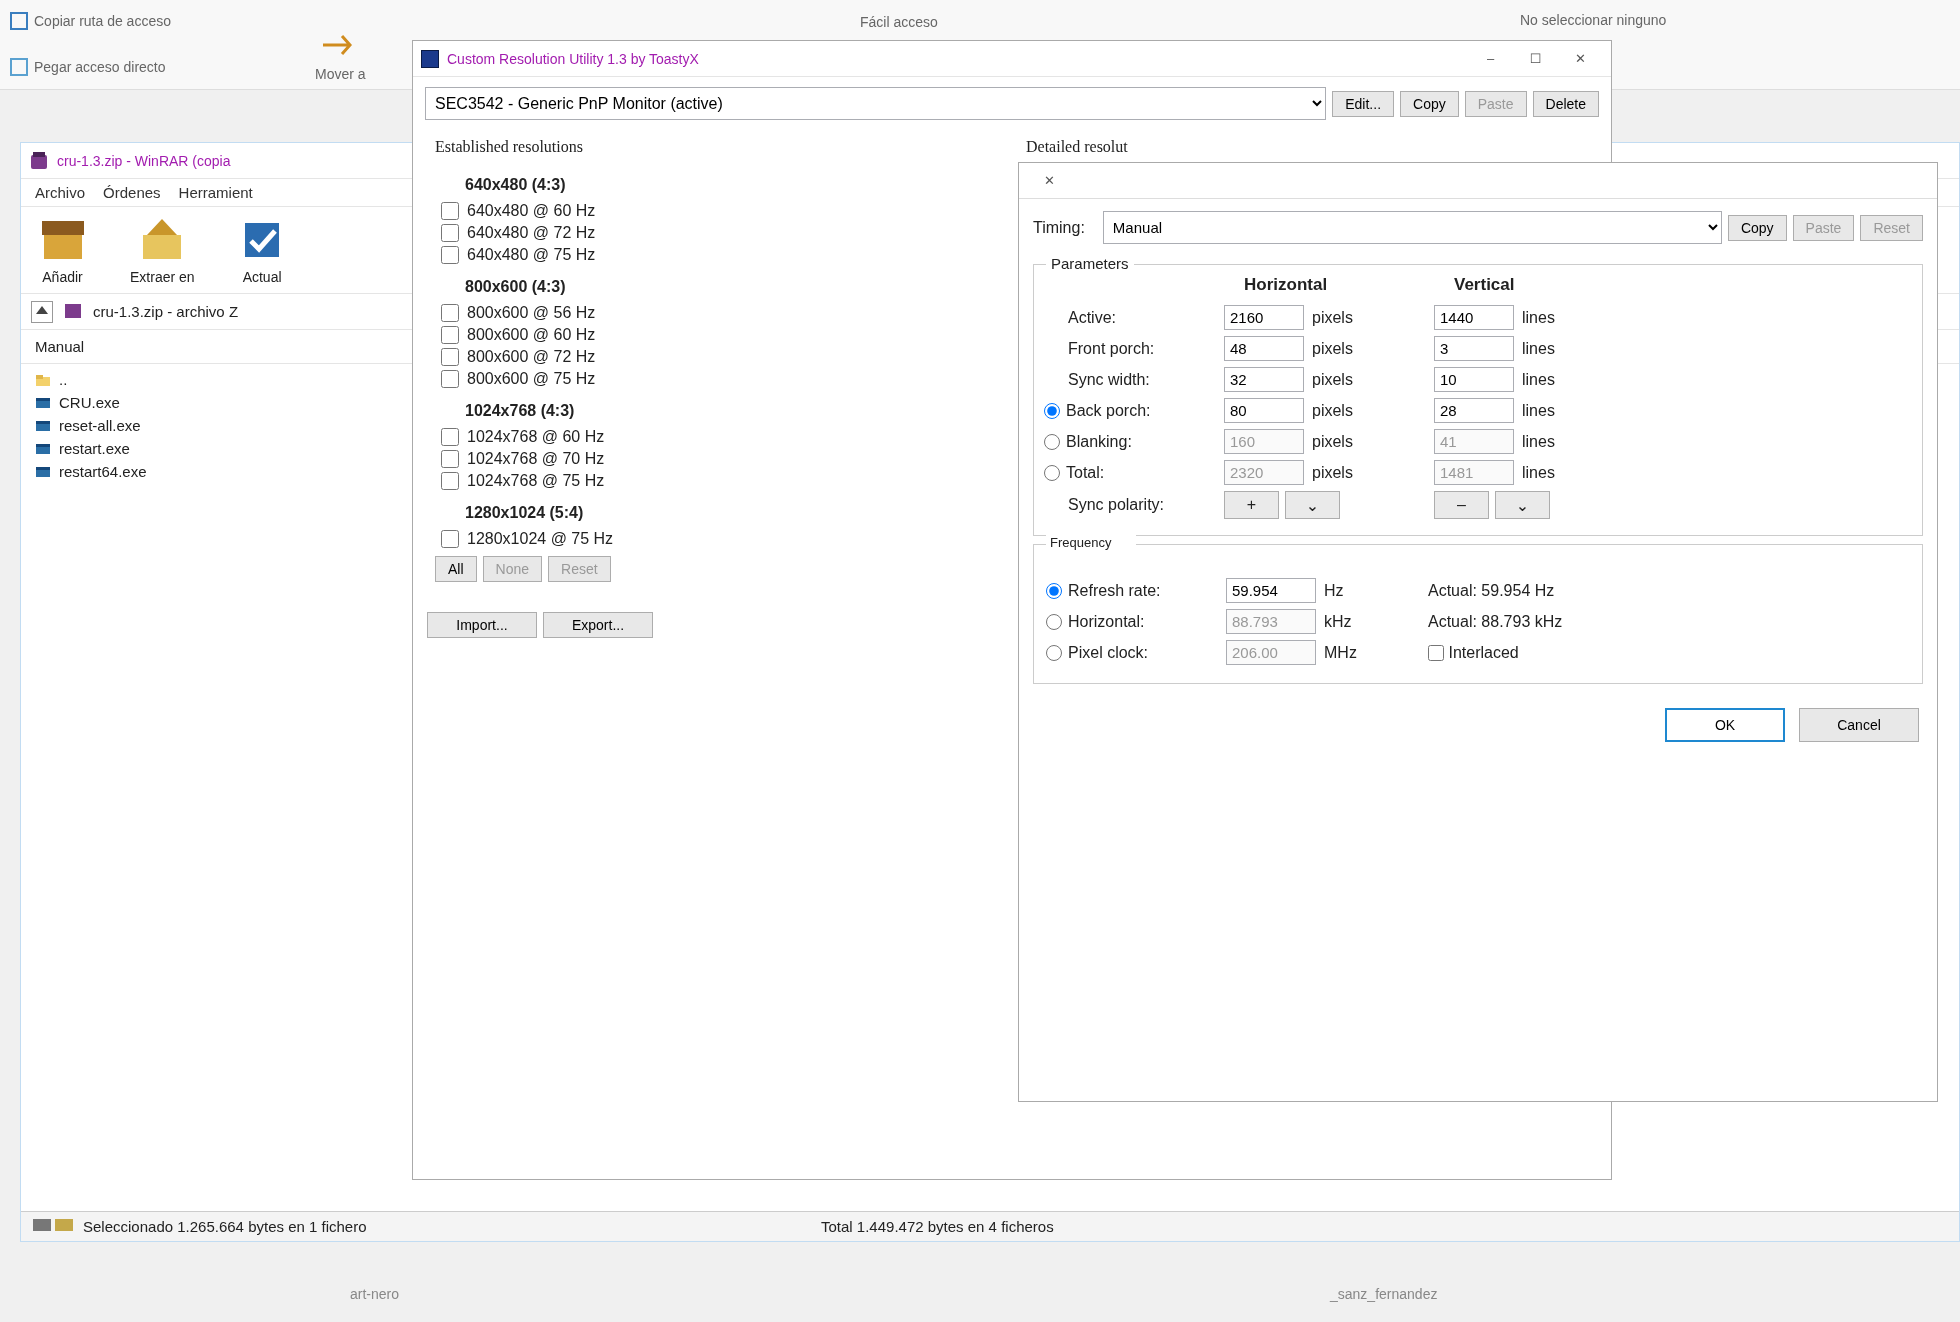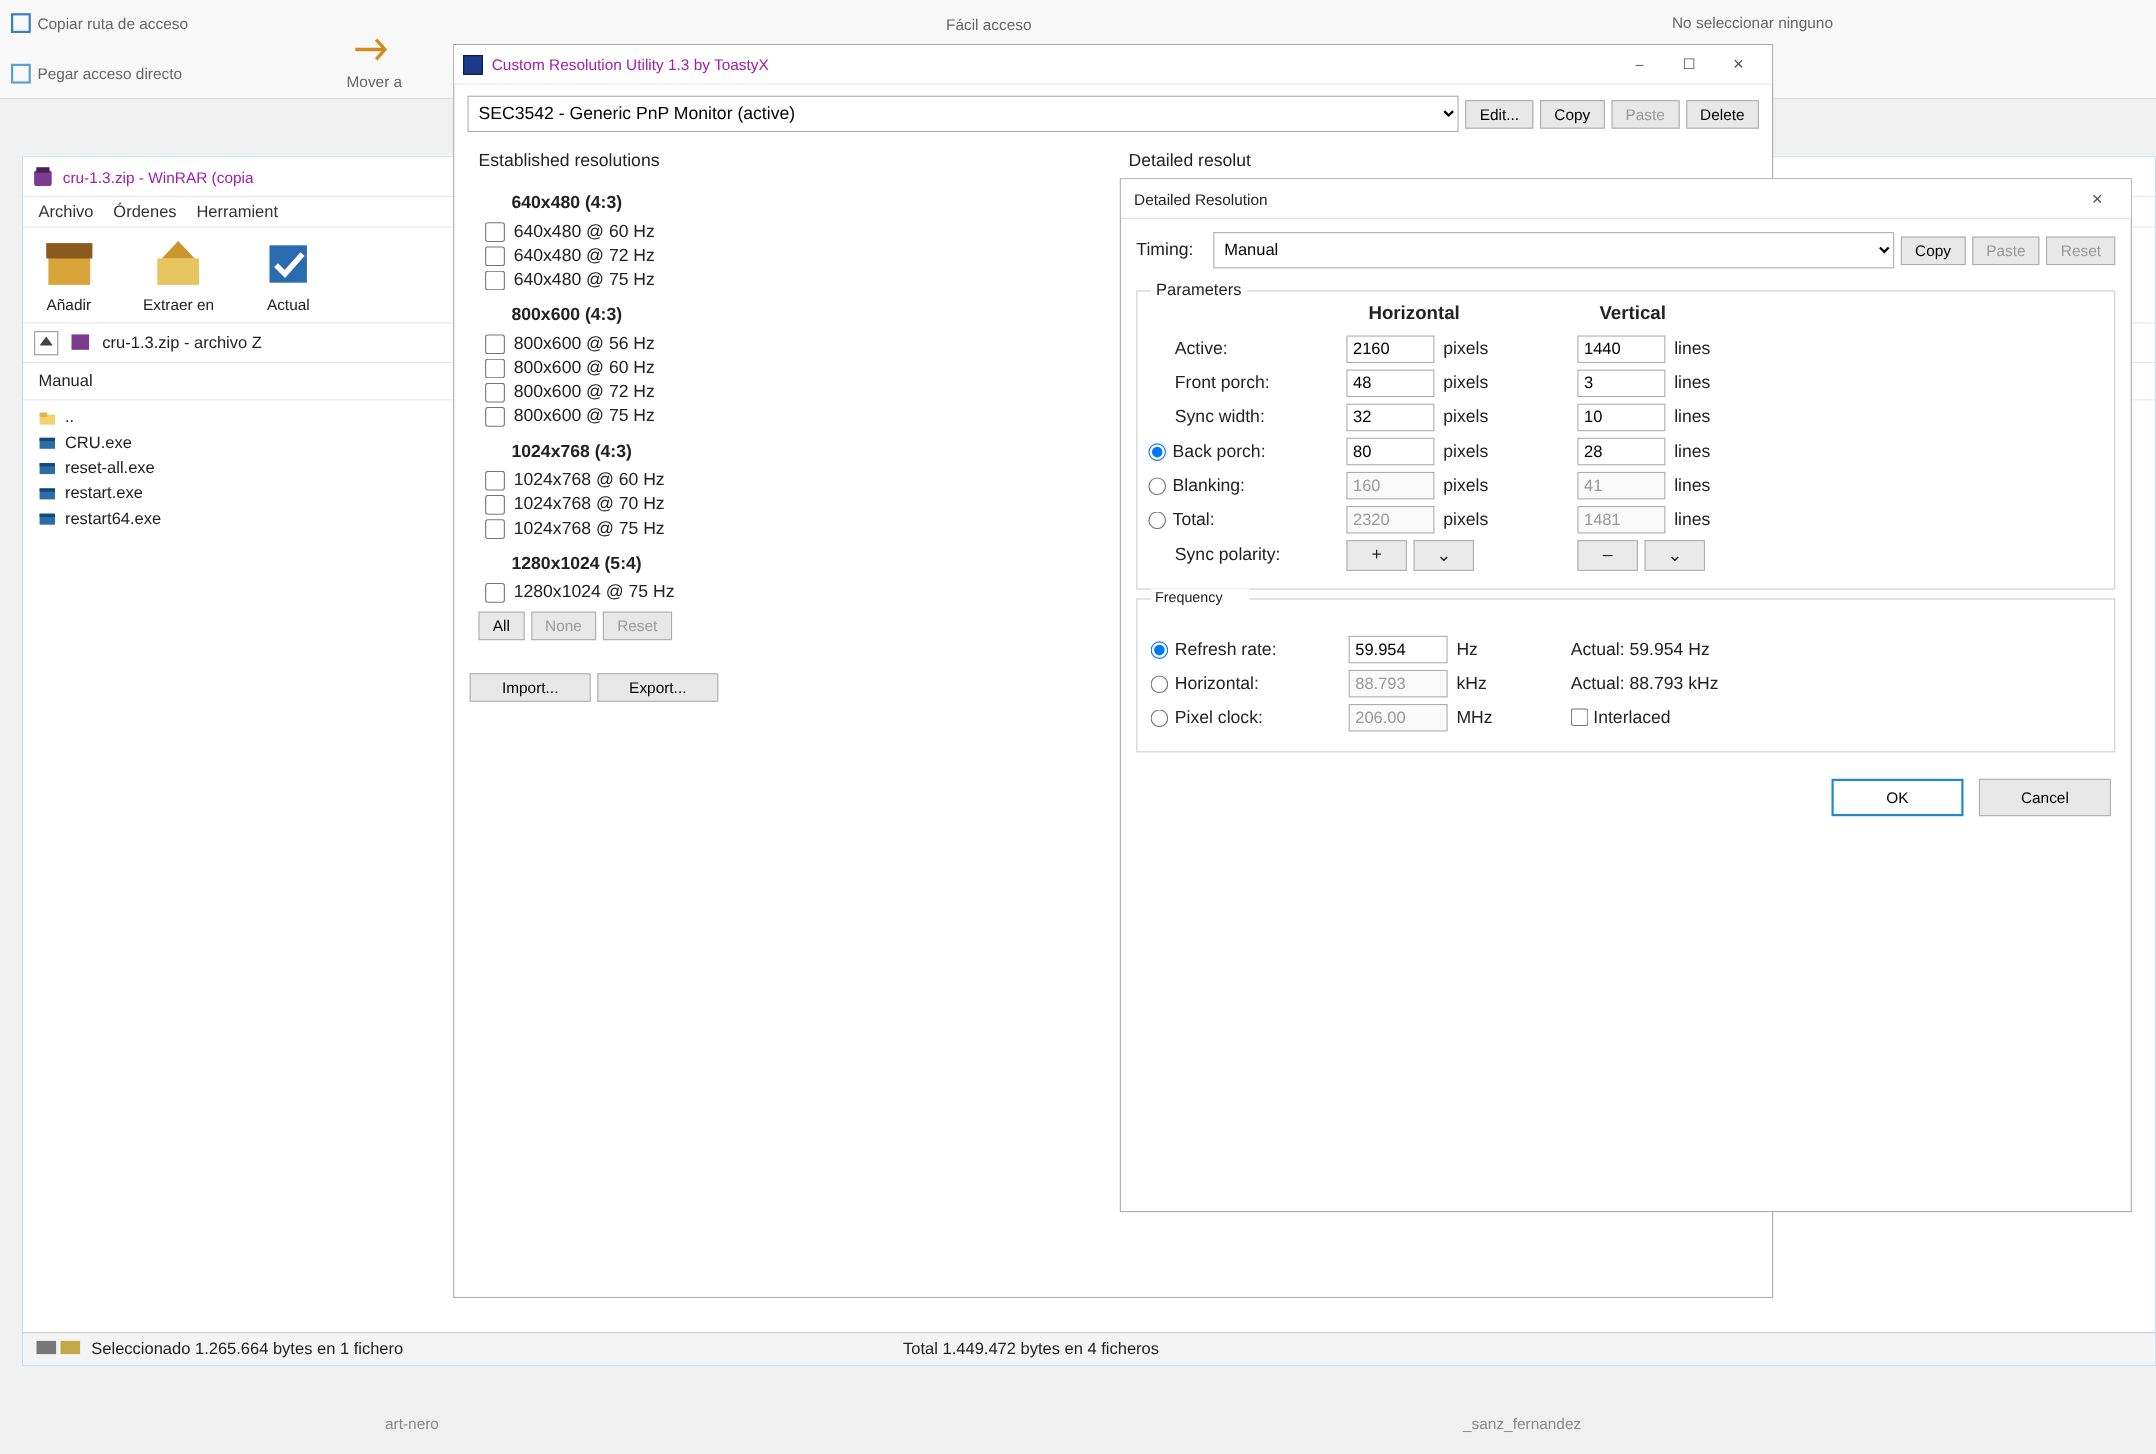--- a/index.html
+++ b/index.html
@@ -75,21 +75,21 @@
 .filelist .fico { width:16px; height:16px; }
 .statusbar { position:absolute; bottom:0; left:0; right:0; height:30px; border-top:1px solid #ccc; display:flex; align-items:center; padding:0 12px; font-size:15px; background:#f4f4f4;}
 .statusbar .sb-mid { position:absolute; left:800px; }
 
 
 .cru { left:412px; top:40px; width:1200px; height:1140px; }
 .cru .headerrow { display:flex; gap:6px; padding:10px 12px; align-items:center; }
 .cru .headerrow select { flex:1; height:33px; font-size:16px;}
 .cru .body { display:flex; padding:0 8px 12px;}
 .cru .col { flex:1;}
-.cru .grouptitle { font-size:16px; padding:8px 14px 6px; }
+.cru .grouptitle { font-size:16px; padding:8px 14px 6px;font-family:Liberation Serif, serif; }
 .cru .reslabel { font-weight:bold; font-size:16px; margin:14px 0 8px 44px;}
 .cru .chkrow { display:flex; align-items:center; gap:8px; margin:4px 0 4px 20px; font-size:16px;}
 .cru .chkrow input[type=checkbox]{ width:18px; height:18px;}
 .cru .sectionbox { border:1px solid #bbb; margin:6px 14px; min-height:56px; padding:6px 10px; color:#888; font-size:15px;}
 .cru .sectionbox.reslist { color:#222;}
 .cru .btnrow { display:flex; gap:6px; margin:8px 14px;}
 .cru .footer { display:flex; gap:6px; padding:10px 14px; }
 .cru .footer .spacer { flex:1; }
 
 
@@ -350,21 +350,20 @@
     <button class="btn" style="width:110px;">Import...</button>
     <button class="btn" style="width:110px;">Export...</button>
     <div class="spacer"></div>
     <button class="btn" style="width:110px;">OK</button>
     <button class="btn" style="width:110px;">Cancel</button>
   </div>
 </div>
 
 <div class="win dlg">
   <div class="titlebar">
-    <span class="title-text" style="margin-left:4px; color:#222;">Detailed Resolution</span>
     <span class="winbtn">✕</span>
   </div>
   <div class="topbtns">
     <span style="font-size:16px;">Timing:</span>
     <select><option>Manual</option></select>
     <button class="btn">Copy</button>
     <button class="btn disabled">Paste</button>
     <button class="btn disabled">Reset</button>
   </div>
   <div class="params">

